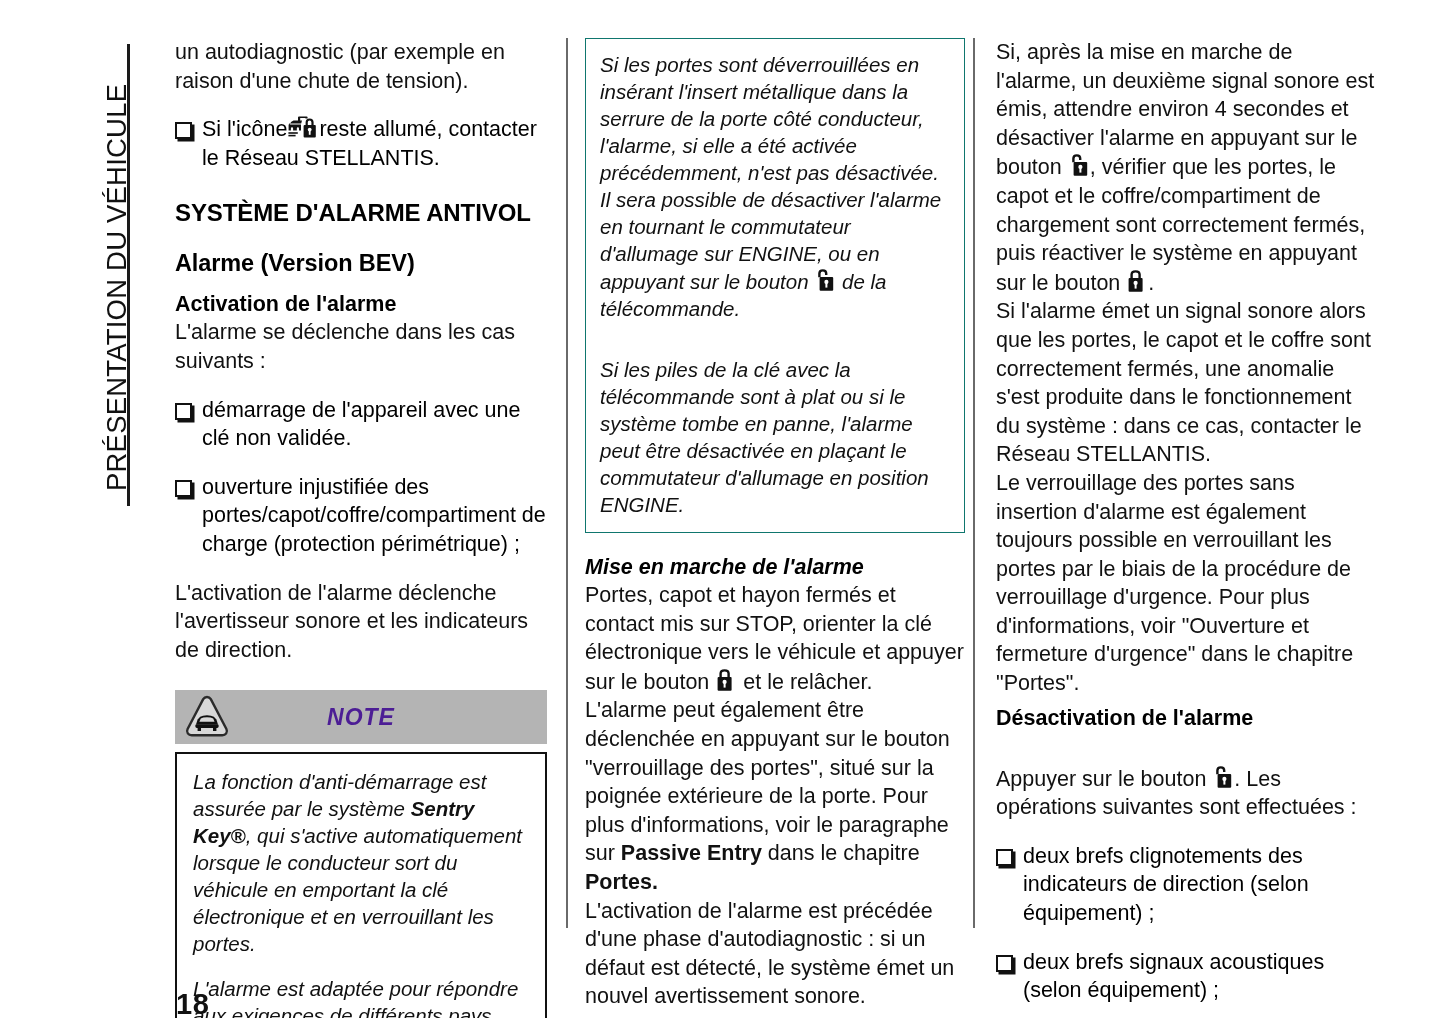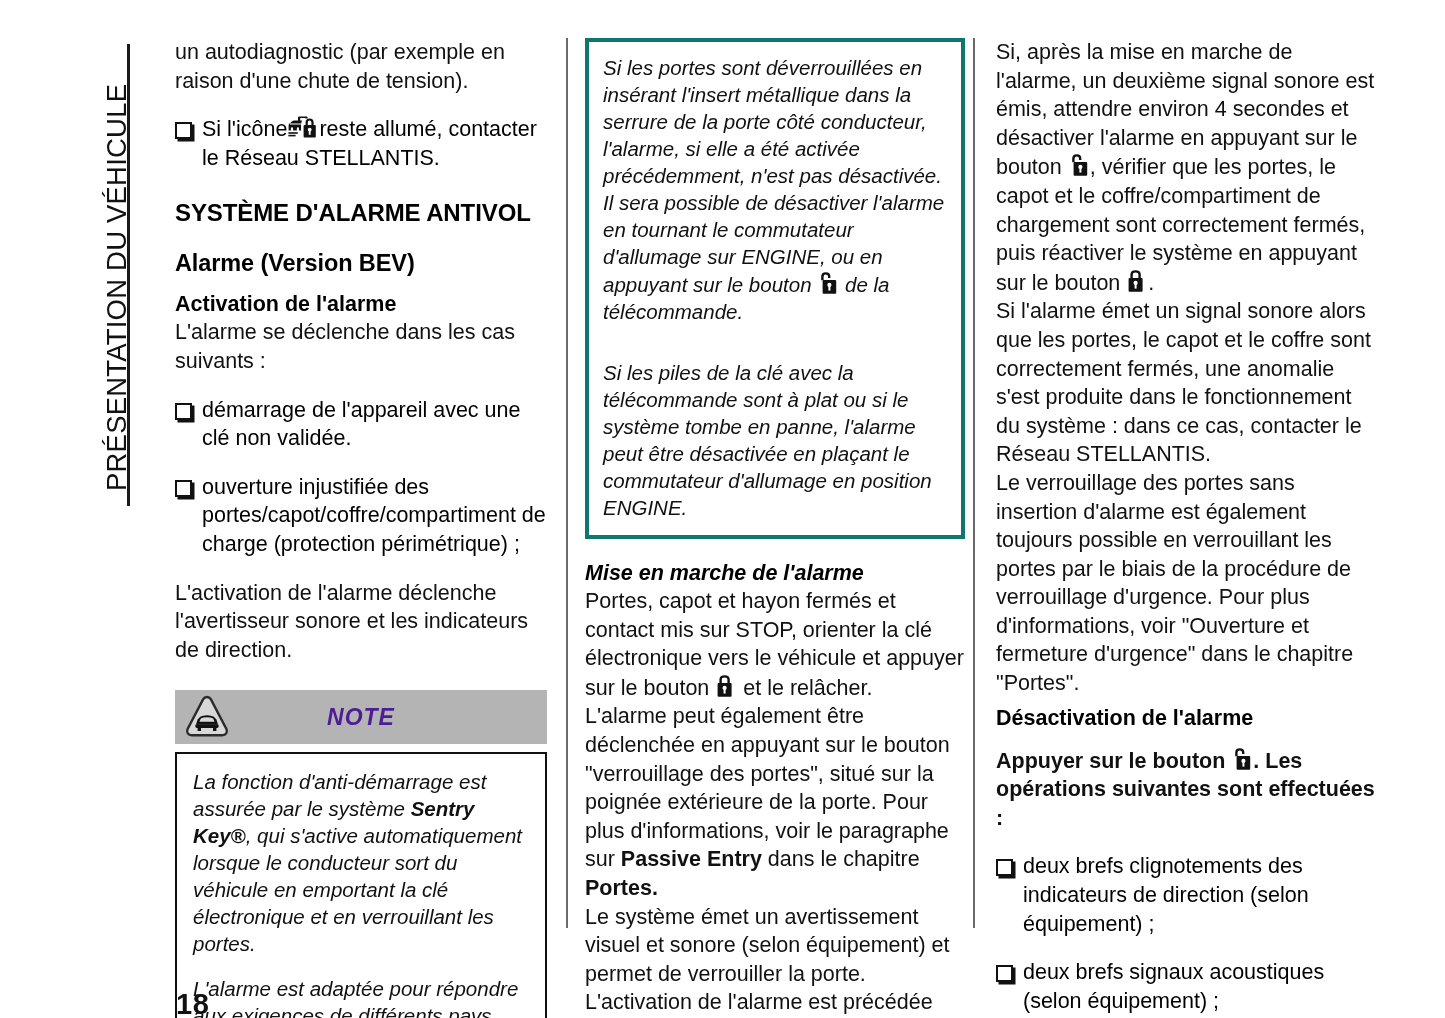--- a/index.html
+++ b/index.html
@@ -158,21 +158,21 @@
   .note-body p {
     font-style: italic;
     font-size: 20.5px;
     line-height: 27px;
   }
   .note-body p + p { margin-top: 18px; }
   .sentry { font-weight: bold; font-style: italic; }
 
   
   .boxed-italic {
-    border: 4px solid #0f766e;
+    border: 1px solid #0f766e;
     padding: 12px 14px 14px 14px;
   }
   .boxed-italic p {
     font-style: italic;
     font-size: 20.5px;
     line-height: 27px;
   }
   .boxed-italic p + p { margin-top: 34px; }
 
   
@@ -271,21 +271,20 @@
 
   <p class="tight"><span>Portes, capot et hayon fermés et contact mis sur STOP, orienter la clé électronique vers le véhicule et appuyer sur le bouton</span> <span class="icon-inline"><svg width="20" height="26" viewBox="0 0 20 26">
     <path d="M3.4 10.2 L3.4 6.6 Q3.4 2.2 8.6 2.2 Q13.8 2.2 13.8 6.6 L13.8 10.2 L11.4 10.2 L11.4 6.6 Q11.4 4.5 8.6 4.5 Q5.8 4.5 5.8 6.6 L5.8 10.2 Z" fill="#111"></path>
     <rect x="1.6" y="10.0" width="14.0" height="13.8" rx="1" fill="#111"></rect>
     <circle cx="8.6" cy="14.9" r="2.1" fill="#fff"></circle>
     <rect x="7.6" y="15.6" width="2.0" height="5.0" fill="#fff"></rect>
   </svg></span> <span>et le relâcher.</span></p>
 
   <p class="tight"><span>L'alarme peut également être déclenchée en appuyant sur le bouton "verrouillage des portes", situé sur la poignée extérieure de la porte. Pour plus d'informations, voir le paragraphe sur </span><span class="bold-inline">Passive Entry</span><span> dans le chapitre </span><span class="bold-inline">Portes.</span></p>
 
-  <p class="tight">Le système émet un avertissement visuel et sonore (selon équipement) et permet de verrouiller la porte.</p>
 
   <p class="tight">L'activation de l'alarme est précédée d'une phase d'autodiagnostic : si un défaut est détecté, le système émet un nouvel avertissement sonore.</p>
 
 </div>
 
 <div id="col-3" class="column">
 
   <p><span>Si, après la mise en marche de l'alarme, un deuxième signal sonore est émis, attendre environ 4 secondes et désactiver l'alarme en appuyant sur le bouton</span> <span class="icon-inline"><svg width="20" height="26" viewBox="0 0 20 26">
     <path d="M3.2 10.2 L3.2 6.6 Q3.2 2.2 7.8 2.2 Q12.4 2.2 12.4 6.6 L12.4 8.0 L10.0 8.0 L10.0 6.6 Q10.0 4.5 7.8 4.5 Q5.6 4.5 5.6 6.6 L5.6 10.2 Z" fill="#111"></path>
     <rect x="4.6" y="10.0" width="13.6" height="13.8" rx="1" fill="#111"></rect>
@@ -297,21 +296,21 @@
     <circle cx="8.6" cy="14.9" r="2.1" fill="#fff"></circle>
     <rect x="7.6" y="15.6" width="2.0" height="5.0" fill="#fff"></rect>
   </svg></span><span>.</span></p>
 
   <p class="tight">Si l'alarme émet un signal sonore alors que les portes, le capot et le coffre sont correctement fermés, une anomalie s'est produite dans le fonctionnement du système : dans ce cas, contacter le Réseau STELLANTIS.</p>
 
   <p class="tight">Le verrouillage des portes sans insertion d'alarme est également toujours possible en verrouillant les portes par le biais de la procédure de verrouillage d'urgence. Pour plus d'informations, voir "Ouverture et fermeture d'urgence" dans le chapitre "Portes".</p>
 
   <h4 class="micro-title" style="margin-top:6px;">Désactivation de l'alarme</h4>
 
-  <p style="margin-top:14px;font-weight:bold;"><span>Appuyer sur le bouton</span> <span class="icon-inline"><svg width="20" height="26" viewBox="0 0 20 26">
+  <p style="margin-top:32px;"><span>Appuyer sur le bouton</span> <span class="icon-inline"><svg width="20" height="26" viewBox="0 0 20 26">
     <path d="M3.2 10.2 L3.2 6.6 Q3.2 2.2 7.8 2.2 Q12.4 2.2 12.4 6.6 L12.4 8.0 L10.0 8.0 L10.0 6.6 Q10.0 4.5 7.8 4.5 Q5.6 4.5 5.6 6.6 L5.6 10.2 Z" fill="#111"></path>
     <rect x="4.6" y="10.0" width="13.6" height="13.8" rx="1" fill="#111"></rect>
     <circle cx="11.4" cy="14.9" r="2.1" fill="#fff"></circle>
     <rect x="10.4" y="15.6" width="2.0" height="5.0" fill="#fff"></rect>
   </svg></span><span>. Les opérations suivantes sont effectuées :</span></p>
 
   <div class="bullet">
     <span class="sq"></span>
     <span>deux brefs clignotements des indicateurs de direction (selon équipement) ;</span>
   </div>

